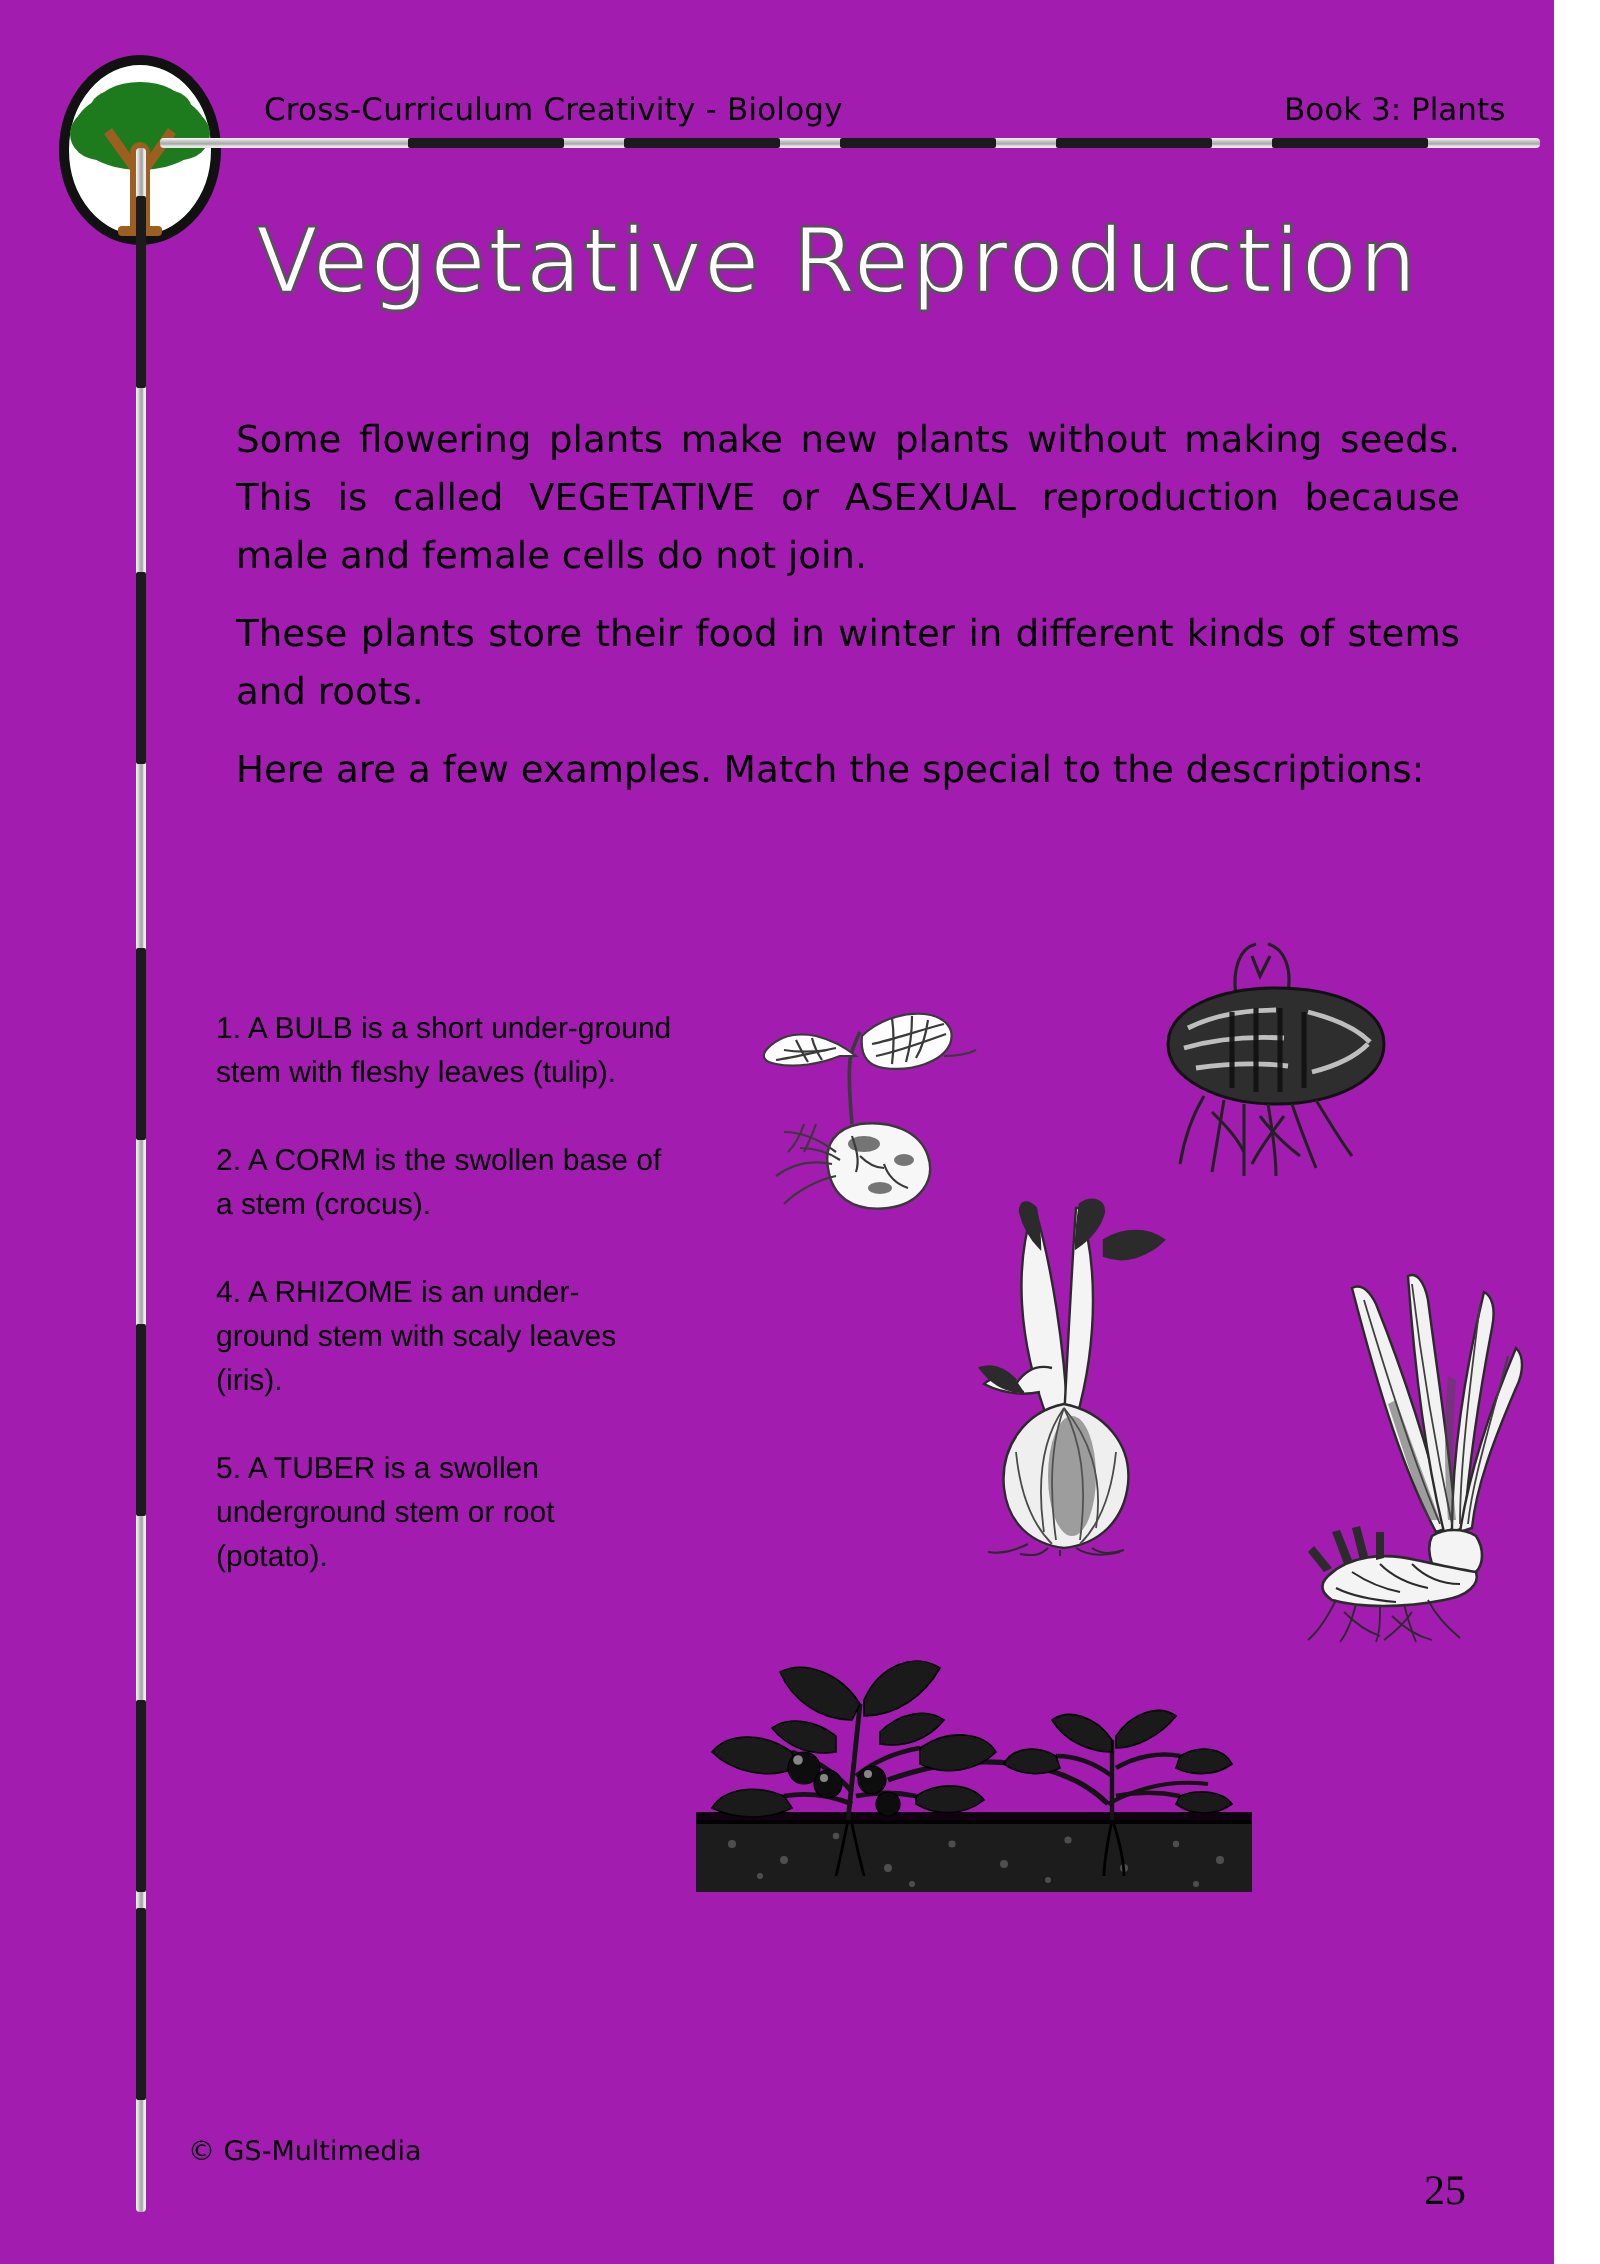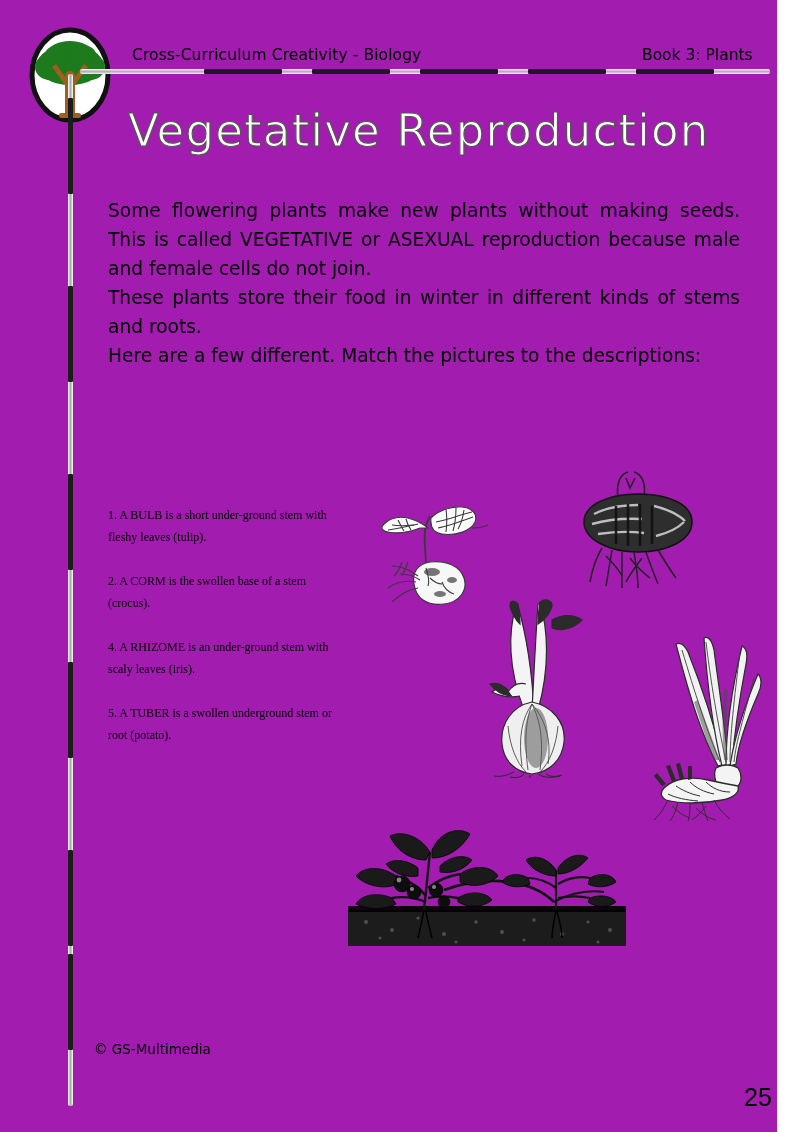--- a/index.html
+++ b/index.html
@@ -104,55 +104,55 @@
   .body-block {
     position: absolute;
     left: 108px;
     top: 196px;
     width: 632px;
     font-family: "DejaVu Sans", sans-serif;
     font-size: 18.6px;
     line-height: 29px;
     color: #000;
   }
-  .body-block p { margin: 0; }
+  .body-block p { margin: 10px; }
   .body-block p.justify {
     text-align: justify;
     text-align-last: left;
   }
 
   
   .desc-list {
     position: absolute;
     left: 108px;
     top: 504px;
     width: 228px;
-    font-family: Liberation Serif, serif;
-    font-size: 12px;
+    font-family: Liberation Sans, sans-serif;
+    font-size: 15px;
     line-height: 22px;
     color: #000;
   }
   .desc-item { margin-bottom: 22px; }
   .desc-item:last-child { margin-bottom: 0; }
 
   
   .footer-left {
     position: absolute;
     left: 94px;
-    top: 1041px;
+    top: 1068px;
     font-family: "DejaVu Sans", sans-serif;
     font-size: 13.5px;
     color: #000;
   }
   .footer-page {
     position: absolute;
-    left: 744px;
+    left: 712px;
     top: 1083px;
-    font-family: Liberation Sans, sans-serif;
-    font-size: 25px;
+    font-family: Liberation Serif, serif;
+    font-size: 21px;
     color: #000;
   }
 
   
   .fig { position: absolute; }
   .fig svg { display: block; }
   #fig-tuber  { left: 368px; top: 484px;  width: 125px; height: 122px; }
   #fig-corm   { left: 572px; top: 466px;  width: 130px; height: 125px; }
   #fig-bulb   { left: 478px; top: 598px;  width: 118px; height: 180px; }
   #fig-rhizome{ left: 646px; top: 630px;  width: 125px; height: 192px; }
@@ -202,21 +202,21 @@
     <span class="dash" style="top:588px;height:96px;"></span>
     <span class="dash" style="top:776px;height:96px;"></span>
     <span class="dash" style="top:880px;height:96px;"></span>
   </div>
 
   <div class="title">Vegetative Reproduction</div>
 
   <div class="body-block">
     <p class="justify">Some flowering plants make new plants without making seeds. This is called VEGETATIVE or ASEXUAL reproduction because male and female cells do not join.</p>
     <p class="justify">These plants store their food in winter in different kinds of stems and roots.</p>
-    <p>Here are a few different.  Match the pictures to the descriptions:</p>
+    <p>Here are a few examples.  Match the special to the descriptions:</p>
   </div>
 
   <div class="desc-list">
     <div class="desc-item">1. A BULB is a short under-ground stem with fleshy leaves (tulip).</div>
     <div class="desc-item">2. A CORM is the swollen base of a stem (crocus).</div>
     <div class="desc-item">4. A RHIZOME is an under-ground stem with scaly leaves (iris).</div>
     <div class="desc-item">5. A TUBER is a swollen underground stem or root (potato).</div>
   </div>
 
   <div class="fig" id="fig-tuber">

